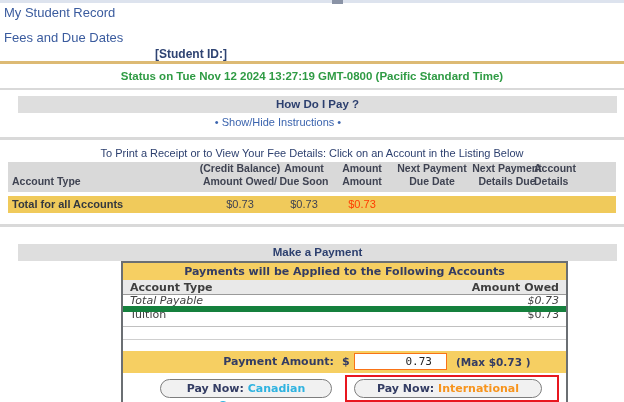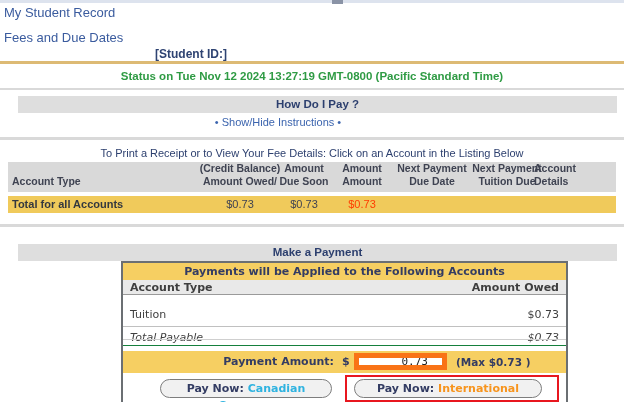--- a/index.html
+++ b/index.html
@@ -54,28 +54,28 @@
   
   .pay-box { position:absolute; top:261px; left:121px; width:447px; height:141px;
              border:2px solid #6b6f73; border-bottom:none; background:#fff;
              font-family:"DejaVu Sans", sans-serif; font-size:11px; color:#3f3f3f; }
   .pb-gold-head { position:absolute; top:0; left:0; width:100%; height:17px; background:#f6cf62;
                   text-align:center; line-height:17px; font-weight:bold; color:#333c63; }
   .pb-row { position:absolute; left:0; width:100%; padding:0 7px; display:flex;
             justify-content:space-between; align-items:center; }
   #pb-cols  { top:17px; height:15px; background:#e9e9e9; border-bottom:1px solid #9a9a9a; font-weight:bold; }
   #pb-row1  { top:40px; height:24px; border-bottom:1px solid #c0c0c0; }
-  #pb-row2  { top:66px; height:17px; border-bottom:1px solid #15803d; font-style:italic; }
+  #pb-row2  { top:32px; height:17px; border-bottom:6px solid #15803d; font-style:italic; }
   .pb-line  { position:absolute; top:76px; left:0; width:100%; height:1px; background:#cfcfcf; }
 
   .pb-payrow { position:absolute; top:88px; left:0; width:100%; height:22px; background:#f6cf62; }
   .pb-payrow .pay-label { position:absolute; right:232px; top:4px; font-weight:bold; color:#333c63; }
   .pb-payrow .dollar    { position:absolute; left:219px; top:4px; font-weight:bold; color:#333c63; }
   .pb-payrow input { position:absolute; left:231px; top:2px; width:93px; height:17px;
-                     border:5px solid #f97316; font-family:"DejaVu Sans Mono", monospace;
+                     border:1px solid #f97316; font-family:"DejaVu Sans Mono", monospace;
                      font-size:11px; text-align:right; padding-right:14px; color:#222; background:#fff; }
   .pb-payrow .max-note { position:absolute; left:333px; top:5px; font-weight:bold; font-size:10.5px; color:#333c63; }
 
   .pill { position:absolute; top:116px; height:19px; background:#f1f1f1; border:1px solid #7d7d7d;
           border-radius:10px; text-align:center; line-height:17px; font-size:11px; font-weight:bold;
           color:#333c63; cursor:pointer; }
   #pill-cad  { left:37px;  width:172px; }
   #pill-intl { left:231px; width:188px; }
   .pill .cad  { color:#2fb3e0; }
   .pill .intl { color:#f7941d; }
@@ -128,21 +128,21 @@
     <div class="th" style="left:304px; width:100px;">
       <div>Amount</div>
       <div>Amount</div>
     </div>
     <div class="th" style="left:374px; width:100px;">
       <div>Next Payment</div>
       <div>Due Date</div>
     </div>
     <div class="th" style="left:444px; width:110px;">
       <div>Next Payment</div>
-      <div>Tuition Due</div>
+      <div>Details Due</div>
     </div>
     <div class="th right" style="right:2px; width:80px; padding-right:4px;">
       <div>Account</div>
       <div>Details</div>
     </div>
   </div>
 
   <div class="fees-total">
     <span class="lbl">Total for all Accounts</span>
     <span class="td" style="left:157px; width:150px;">$0.73</span>

